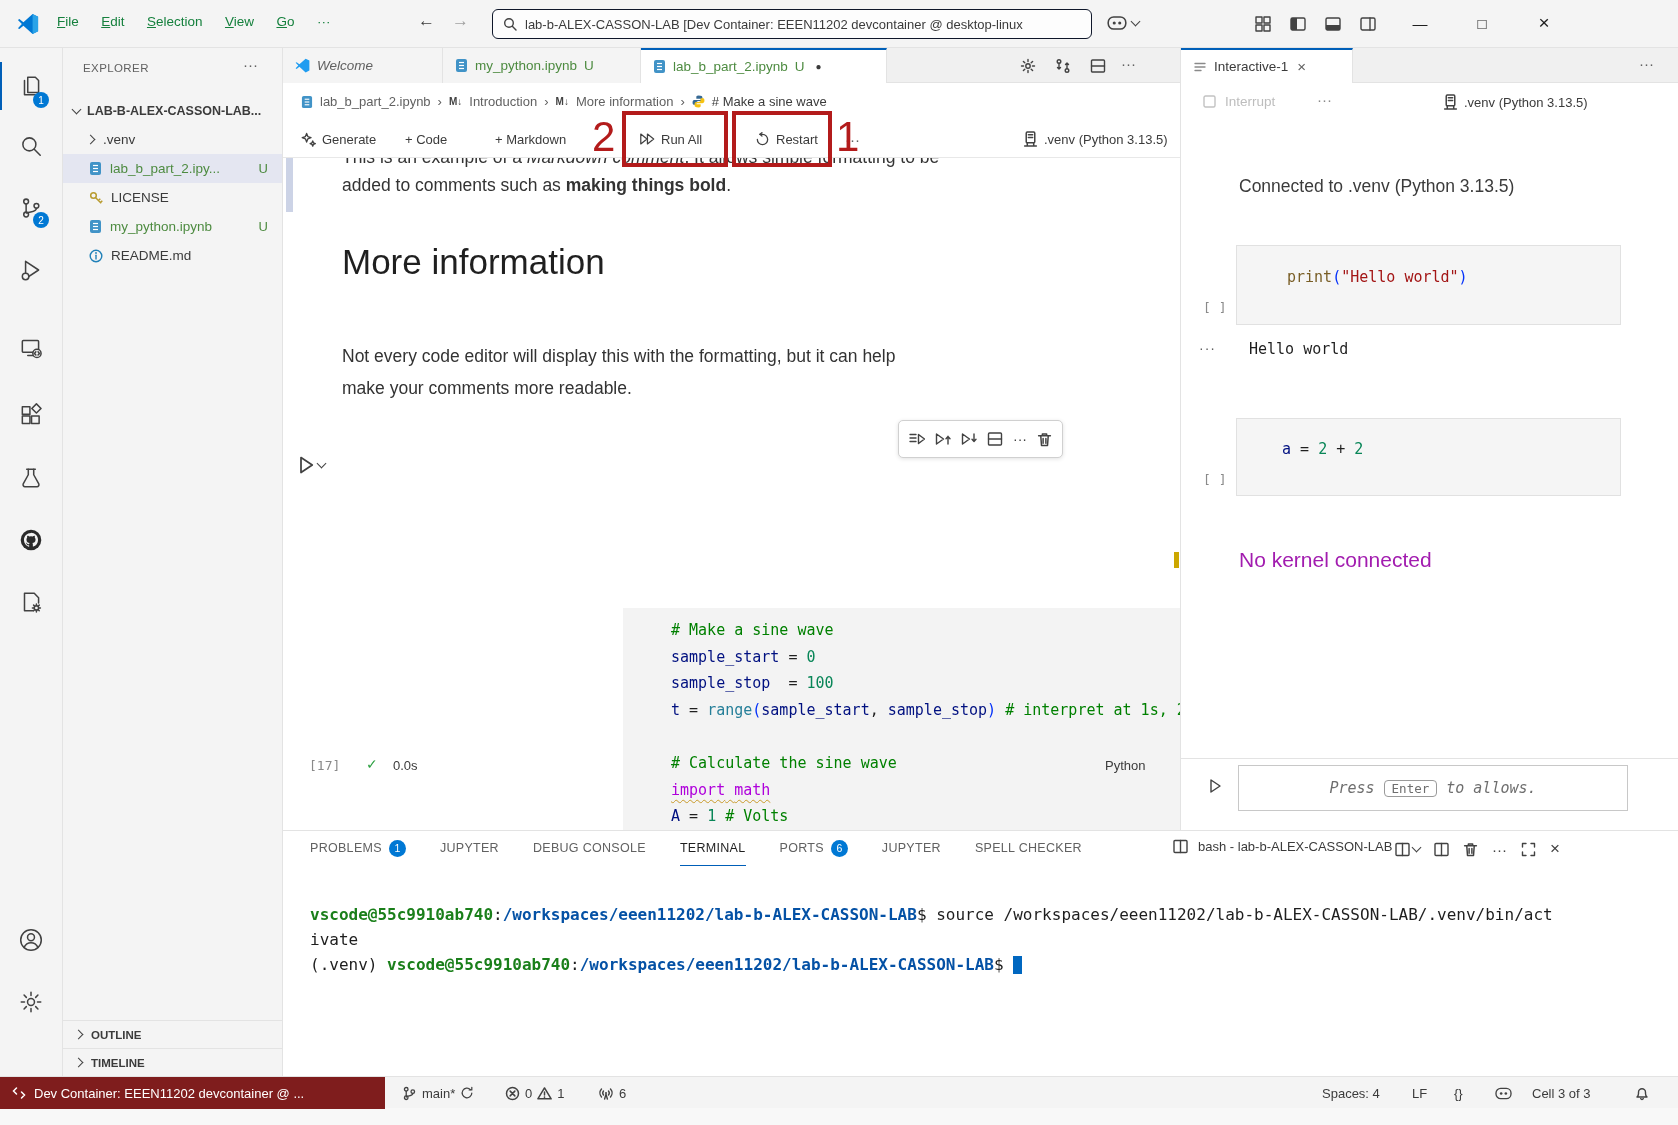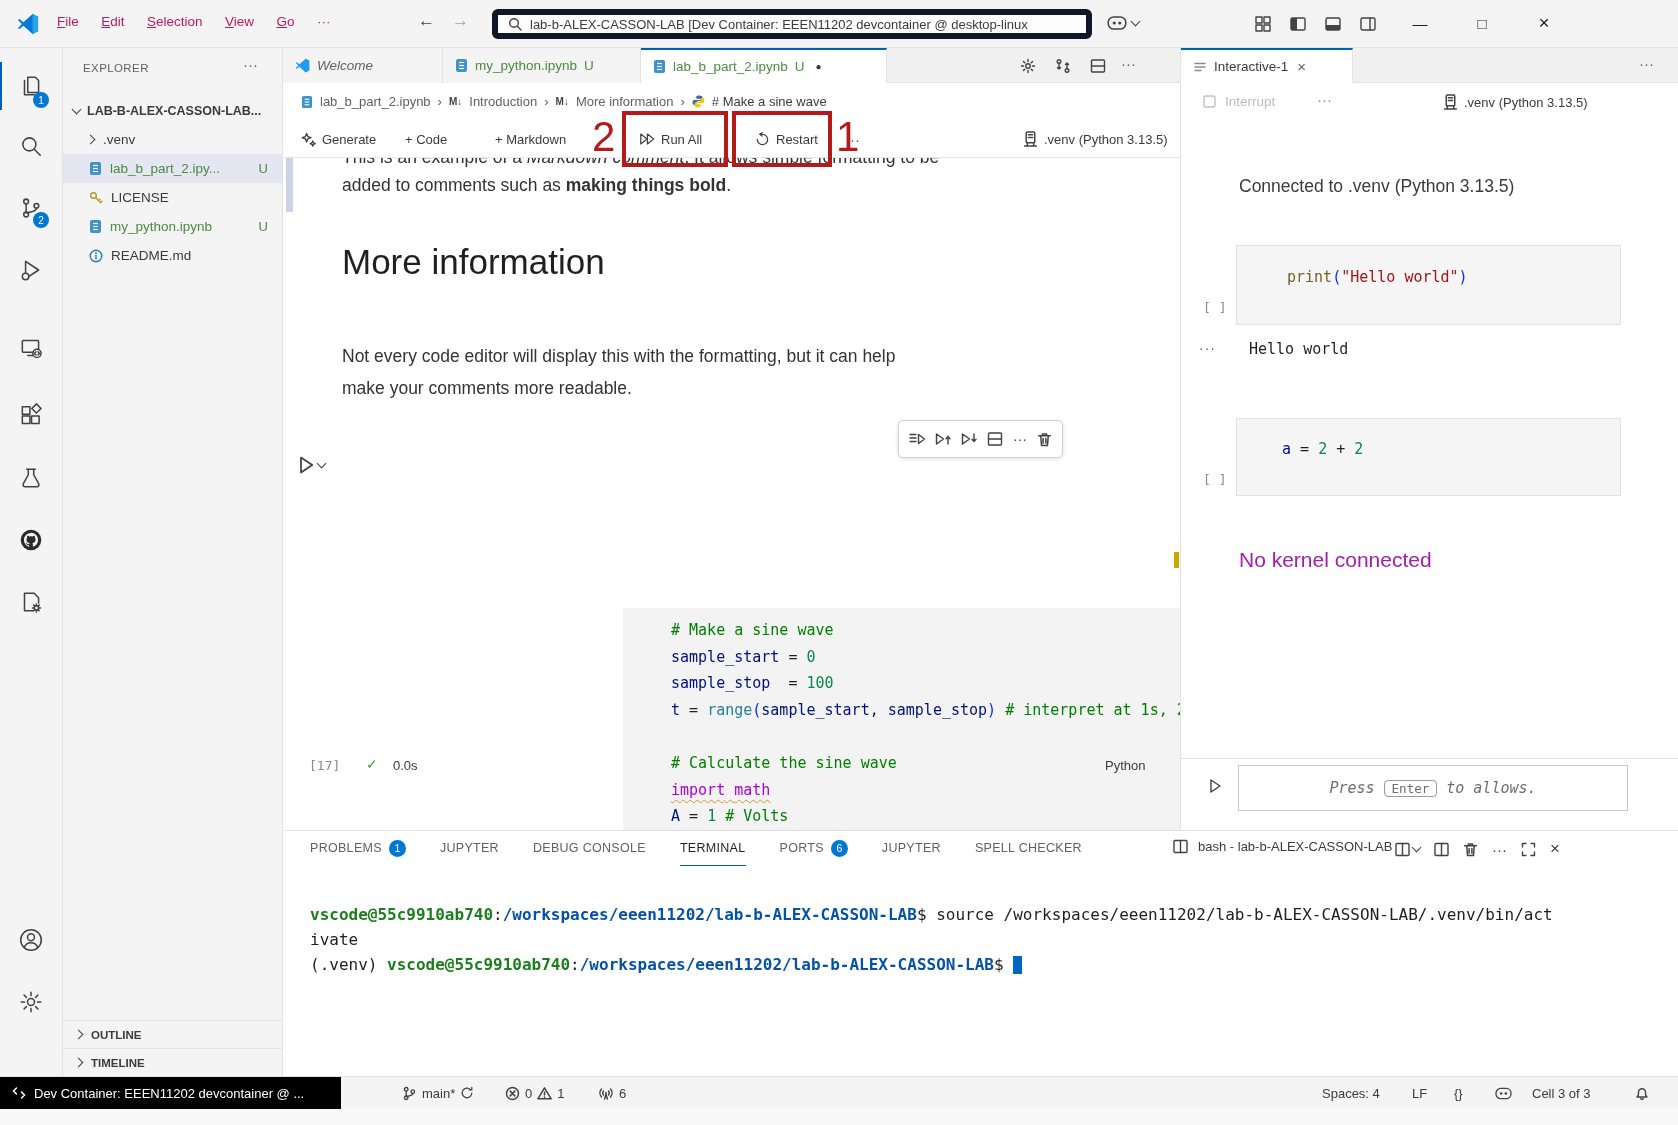--- a/index.html
+++ b/index.html
@@ -6,23 +6,23 @@
   html,body{width:1678px;height:1125px;overflow:hidden}
   body{font-family:"Liberation Sans",sans-serif;color:#3b3b3b;background:#d4d4d4}
   .abs{position:absolute}
   #window{position:absolute;left:0;top:0;width:1678px;height:1125px;background:#f8f8f8}
   .mono{font-family:"DejaVu Sans Mono",monospace}
   svg{display:block}
   .ic{stroke:#424242;fill:none;stroke-width:1.4;stroke-linecap:round;stroke-linejoin:round}
   .icg{stroke:#8a8a8a}
   
   #titlebar{left:0;top:0;width:1678px;height:48px;background:#f4f4f4;border-bottom:1px solid #e3e3e3}
-  .menu-item{display:inline-block;padding:5px 9px;font-size:13.5px;color:#be185d;border-radius:5px}
+  .menu-item{display:inline-block;padding:5px 9px;font-size:13.5px;color:#15803d;border-radius:5px}
   .menu-item::first-letter{text-decoration:underline}
-  #searchbox{left:492px;top:9px;width:600px;height:30px;background:#fdfdfd;border:6px solid #0f172a;border-radius:6px;display:flex;align-items:center;gap:8px;padding:0 10px;overflow:hidden}
+  #searchbox{left:492px;top:9px;width:600px;height:30px;background:#fdfdfd;border:1px solid #0f172a;border-radius:6px;display:flex;align-items:center;gap:8px;padding:0 10px;overflow:hidden}
   #searchbox .txt{font-size:13px;color:#3b3b3b;white-space:nowrap}
   .winctl{font-size:15px;color:#1f1f1f;width:44px;height:34px;display:flex;align-items:center;justify-content:center}
   
   #activitybar{left:0;top:48px;width:63px;height:1028px;background:#f4f4f4;border-right:1px solid #e3e3e3}
   .ab-item{position:absolute;left:0;width:62px;height:48px;display:flex;align-items:center;justify-content:center}
   .ab-badge{position:absolute;border-radius:50%;background:#0078d4;color:#fff;font-size:10px;width:16px;height:16px;display:flex;align-items:center;justify-content:center}
   .ab-active-bar{position:absolute;left:0;width:2px;background:#005fb8}
   
   #sidebar{left:63px;top:48px;width:220px;height:1028px;background:#f4f4f4;border-right:1px solid #e3e3e3}
   .sb-row{position:absolute;left:0;width:219px;height:29px;display:flex;align-items:center;font-size:13.5px;color:#3b3b3b}
@@ -58,21 +58,21 @@
   .iw-cell{position:absolute;background:#f5f5f5;border:1px solid #e1e1e1}
   .exec{position:absolute;font-family:"DejaVu Sans Mono",monospace;font-size:13px;color:#8a8a8a}
   
   #panel{left:283px;top:830px;width:1395px;height:246px;background:#fff;border-top:1px solid #e3e3e3}
   .ptab{display:flex;align-items:center;gap:7px;font-size:12.5px;letter-spacing:.3px;color:#616161;height:35px;border-bottom:1px solid transparent}
   .ptab.active{color:#1f1f1f;border-bottom:1px solid #005fb8}
   .pbadge{background:#0078d4;color:#fff;border-radius:9px;font-size:10.5px;min-width:17px;height:17px;display:flex;align-items:center;justify-content:center;letter-spacing:0}
   
   #statusbar{left:0;top:1076px;width:1678px;height:32px;background:#f4f4f4;border-top:1px solid #e3e3e3;font-size:13px;color:#3b3b3b}
   .sb-item{position:absolute;top:0;height:32px;display:flex;align-items:center;gap:5px}
-  #remote{left:0;width:341px;background:#000000;color:#fff;padding-left:12px;gap:8px}
+  #remote{left:0;width:385px;background:#7f1d1d;color:#fff;padding-left:12px;gap:8px}
   .keycap{border:1px solid #9a9a9a;border-radius:4px;padding:0 7px;font-size:12.5px;color:#6e6e6e;font-family:"DejaVu Sans Mono",monospace}
 </style>
 </head>
 <body>
 
 <div id="window">
 
   <div class="abs" id="titlebar">
     <svg class="abs" style="left:17px;top:13px" width="22" height="22" viewBox="0 0 24 24">
         <polygon fill="#0078d4" points="17,1 7,10 2.6,6.6 1,7.5 5.3,12 1,16.5 2.6,17.4 7,14 17,23 23,20 23,4"></polygon>

